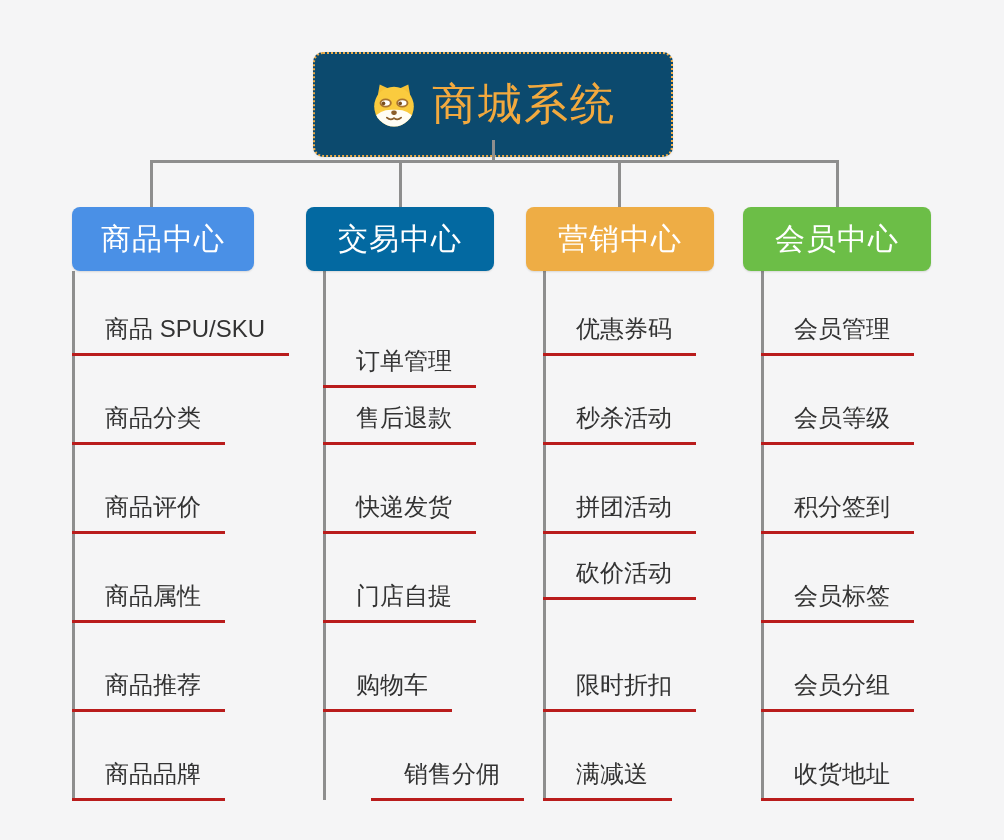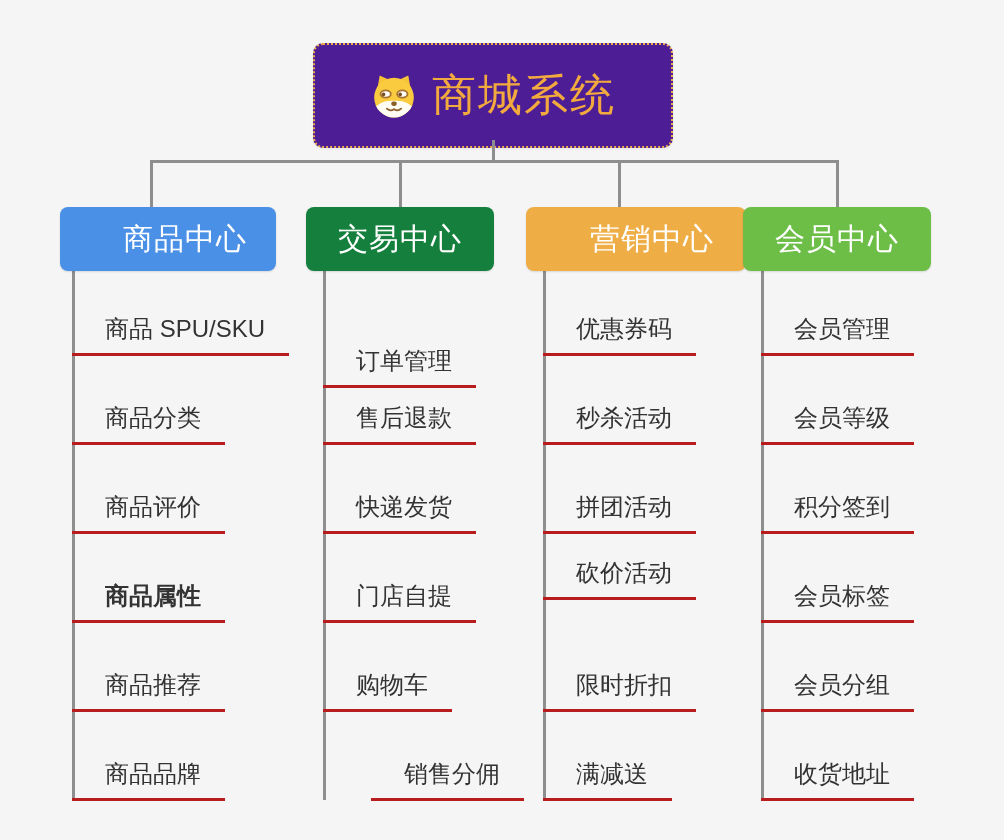--- a/index.html
+++ b/index.html
@@ -10,23 +10,23 @@
   .canvas{
     position:relative;
     width:1004px;
     height:840px;
     background:#f5f5f6;
     overflow:hidden;
   }
   
   .root-node{
     position:absolute;
-    left:313px; top:43px;
+    left:313px; top:52px;
     width:360px; height:105px;
-    background:#4c1d95;
+    background:#0c4a6e;
     border:2px dotted #edac49;
     border-radius:10px;
     box-sizing:border-box;
     display:flex;
     align-items:center;
     justify-content:center;
     gap:14px;
     box-shadow:0 1px 3px rgba(0,0,0,0.06);
   }
   .root-title{
@@ -104,29 +104,29 @@
   <div class="line v" style="left:150px;top:160px;height:47px;"></div>
   <div class="line v" style="left:399px;top:160px;height:47px;"></div>
   <div class="line v" style="left:618px;top:160px;height:47px;"></div>
   <div class="line v" style="left:836px;top:160px;height:47px;"></div>
 
   <div class="line v" style="left:72px;top:271px;height:529px;"></div>
   <div class="line v" style="left:323px;top:271px;height:529px;"></div>
   <div class="line v" style="left:543px;top:271px;height:529px;"></div>
   <div class="line v" style="left:761px;top:271px;height:529px;"></div>
 
-  <div class="branch-node" style="left: 60px; width: 182px; background-color: rgb(74, 144, 230); padding-left: 34px;">商品中心</div>
-  <div class="branch-node" style="left: 306px; width: 188px; background-color: #15803d;">交易中心</div>
-  <div class="branch-node" style="left: 526px; width: 188px; background-color: rgb(238, 173, 69); padding-left: 32px;">营销中心</div>
+  <div class="branch-node" style="left: 72px; width: 182px; background-color: rgb(74, 144, 230);">商品中心</div>
+  <div class="branch-node" style="left: 306px; width: 188px; background-color: #0369a1;">交易中心</div>
+  <div class="branch-node" style="left: 526px; width: 188px; background-color: rgb(238, 173, 69);">营销中心</div>
   <div class="branch-node" style="left: 743px; width: 188px; background-color: rgb(108, 190, 71);">会员中心</div>
 
   <div class="leaf" style="left:72px;top:312px;">商品 SPU/SKU</div>
   <div class="leaf" style="left:72px;top:401px;">商品分类</div>
   <div class="leaf" style="left:72px;top:490px;">商品评价</div>
-  <div class="leaf" style="left:72px;top:579px;font-weight:bold;">商品属性</div>
+  <div class="leaf" style="left:72px;top:579px;">商品属性</div>
   <div class="leaf" style="left:72px;top:668px;">商品推荐</div>
   <div class="leaf" style="left:72px;top:757px;">商品品牌</div>
 
   <div class="leaf" style="left:323px;top:312px;margin-top:32px;">订单管理</div>
   <div class="leaf" style="left:323px;top:401px;">售后退款</div>
   <div class="leaf" style="left:323px;top:490px;">快递发货</div>
   <div class="leaf" style="left:323px;top:579px;">门店自提</div>
   <div class="leaf" style="left:323px;top:668px;">购物车</div>
   <div class="leaf" style="left:323px;top:757px;margin-left:48px;">销售分佣</div>
 

